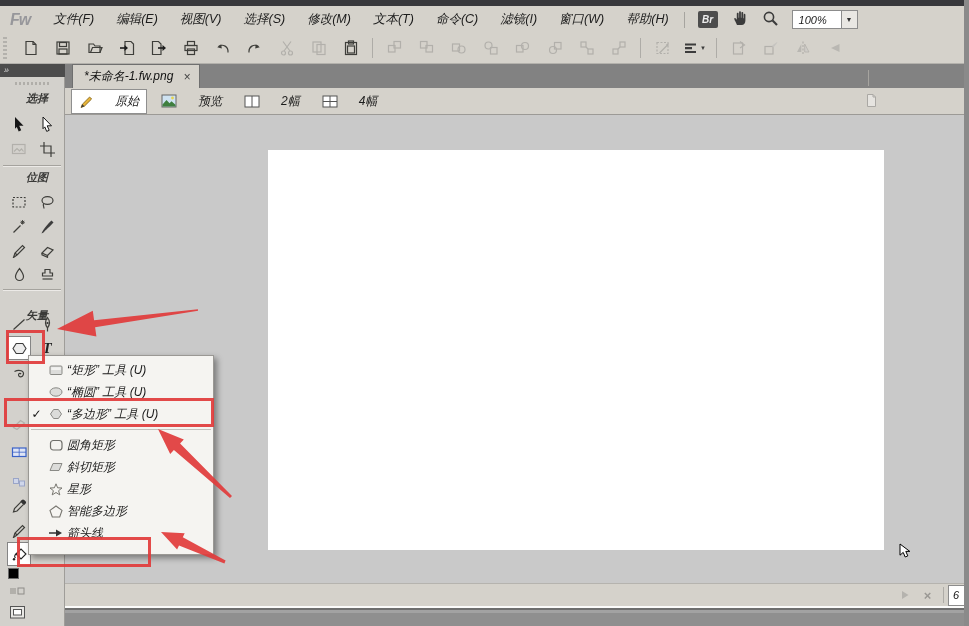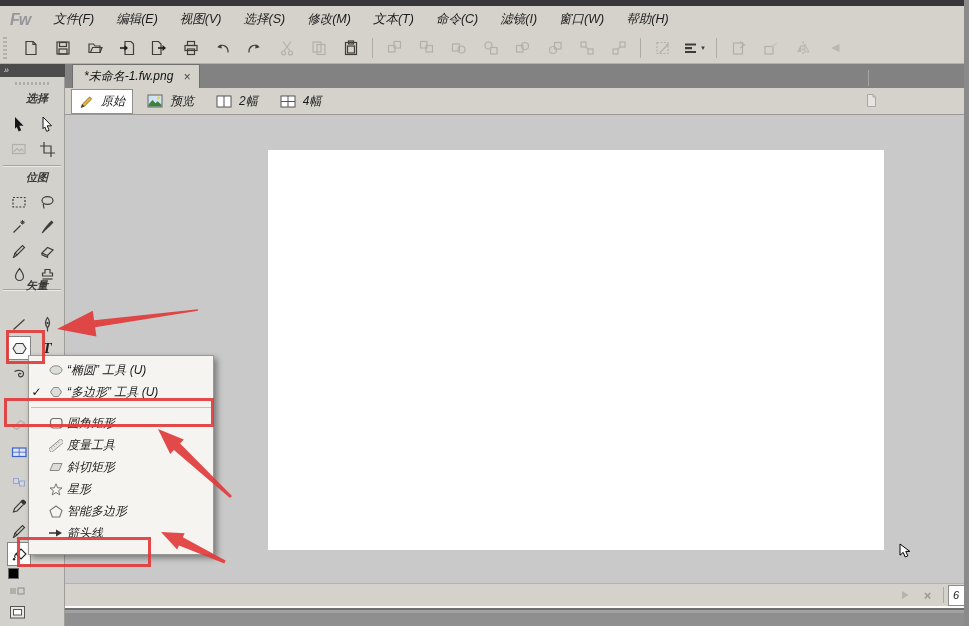--- a/index.html
+++ b/index.html
@@ -31,21 +31,21 @@
   .skd{stroke:#b2b0ab;fill:none;stroke-width:1.2;}
   .align-dd{font-size:6px;color:#3c3c3c;margin-left:2px;}
   
   .tabstrip{position:absolute;left:65px;top:64px;width:904px;height:24px;background:#828282;display:flex;align-items:stretch;}
   .tab{margin-left:7px;background:#d5d2cb;display:flex;align-items:center;padding:0 9px 0 11px;
        font-size:12px;color:#111;gap:10px;border:1px solid #6f6f6f;border-bottom:none;}
   .tab-close{font-size:12px;color:#454545;}
   
   .viewbar{position:absolute;left:65px;top:88px;width:904px;height:27px;background:#d5d2cb;
            border-bottom:1px solid #9c9a96;display:flex;align-items:center;}
-  .vmode{display:flex;align-items:center;gap:7px;font-size:12px;color:#1c1c1c;padding:3px 7px;margin-left:6px;border:1px solid transparent;}
+  .vmode{display:flex;align-items:center;gap:21px;font-size:12px;color:#1c1c1c;padding:3px 7px;margin-left:6px;border:1px solid transparent;}
   .vmode.active{background:#fff;border:1px solid #8f8f8f;}
   .vb-right{position:absolute;right:80px;display:flex;align-items:center;gap:7px;font-size:12px;color:#3a3a3a;flex-direction:column;}
   .vb-right .vsep{margin-right:6px;}
   
   .canvas-area{position:absolute;left:65px;top:116px;width:904px;height:467px;background:#c9c9c9;}
   .canvas-doc{position:absolute;left:203px;top:34px;width:616px;height:400px;background:#fff;}
   
   .statusbar{position:absolute;left:65px;top:583px;width:904px;height:23px;background:#d5d2cb;
              border-top:1px solid #b5b3ae;display:flex;align-items:center;justify-content:flex-end;}
   .sb-x{color:#9a9894;font-size:13px;font-weight:bold;margin:0 12px;}
@@ -91,20 +91,35 @@
     <span class="mitem-top">文件(F)</span>
     <span class="mitem-top">编辑(E)</span>
     <span class="mitem-top">视图(V)</span>
     <span class="mitem-top">选择(S)</span>
     <span class="mitem-top">修改(M)</span>
     <span class="mitem-top">文本(T)</span>
     <span class="mitem-top">命令(C)</span>
     <span class="mitem-top">滤镜(I)</span>
     <span class="mitem-top">窗口(W)</span>
     <span class="mitem-top">帮助(H)</span>
+    <div class="mb-right">
+      <span class="vsep"></span>
+      <span class="br-badge">Br</span>
+      <span><svg width="18" height="18">
+            <path d="M6 16 L4.4 12.6 C3.3 10.5 2.8 9.3 3.7 9 C4.5 8.8 5.2 9.8 5.8 10.8 L5.8 4.8 C5.8 3.4 7.6 3.4 7.6 4.8 L7.6 8.8 L8.1 8.8 L8.1 3.2 C8.1 1.8 9.9 1.8 9.9 3.2 L9.9 8.8 L10.4 8.8 L10.4 4 C10.4 2.6 12.2 2.6 12.2 4 L12.2 9.2 L12.7 9.2 L12.7 5.8 C12.7 4.5 14.4 4.5 14.4 5.8 L14.4 11.5 C14.4 14.2 13.1 16 10.5 16 Z" fill="#3b3b3b"></path>
+          </svg></span>
+      <span><svg width="17" height="17">
+            <circle cx="7" cy="7" r="4.6" stroke="#3b3b3b" stroke-width="1.6" fill="none"></circle>
+            <path d="M10.6 10.6 L15 15" stroke="#3b3b3b" stroke-width="2.1"></path>
+          </svg></span>
+      <div class="zoom-select">
+        <span class="zval">100%</span>
+        <span class="dd">▼</span>
+      </div>
+    </div>
   </header>
 
   <div class="toolbar">
     <div class="tb-grip"></div>
     <span class="tbtn">
         <svg width="16" height="16">
           <path d="M3 1.5 H10 L13 4.5 V14.5 H3 Z" fill="#fff" class="sk"></path>
           <path d="M10 1.5 V4.5 H13" class="sk"></path>
         </svg>
       </span>
@@ -396,21 +411,21 @@
         </svg>
       </span>
     <span class="tcell" style="left:35px;top:198px">
         <svg width="16" height="16">
           <path d="M6 3.5 H11 V7 H13.5 V10 H3.5 V7 H6 Z" fill="#e8e7e4" class="sk" stroke-width="0.9"></path>
           <path d="M3.5 13 H13.5" class="sk" stroke-width="1.3"></path>
         </svg>
       </span>
     <div class="tp-sep" style="top:225px"></div>
 
-    <div class="tp-label" style="top:214px">矢量</div>
+    <div class="tp-label" style="top:244px">矢量</div>
     <span class="tcell" style="left:7px;top:248px">
         <svg width="16" height="16">
           <path d="M2.5 13.5 L13.5 3.5" class="sk" stroke-width="1.3"></path>
         </svg>
       </span>
     <span class="tcell" style="left:35px;top:248px">
         <svg width="16" height="16">
           <path d="M8.5 1.5 C10.5 4 12 7 8.5 12 C5 7 6.5 4 8.5 1.5 Z" fill="#fff" class="sk" stroke-width="0.9"></path>
           <circle cx="8.5" cy="7" r="1" fill="#333"></circle>
           <path d="M8.5 12 V15.5" class="sk" stroke-width="0.9"></path>
@@ -484,20 +499,30 @@
           <rect x="4.5" y="4.5" width="8" height="5.5" fill="#fff" stroke="#555"></rect>
         </svg>
       </span>
   </aside>
 
   <div class="shape-menu">
     <div class="mitem">
       <span class="mcheck"></span>
       <span class="micon">
           <svg width="14" height="12">
+            <rect x="1" y="2" width="12" height="8.5" rx="1" fill="#dcdcda" stroke="#8a8a86"></rect>
+            <rect x="2.2" y="3.2" width="9.6" height="2.8" fill="#f2f2f0"></rect>
+          </svg>
+        </span>
+      <span class="mlabel">“矩形” 工具 (U)</span>
+    </div>
+    <div class="mitem">
+      <span class="mcheck"></span>
+      <span class="micon">
+          <svg width="14" height="12">
             <ellipse cx="7" cy="6" rx="6" ry="4.2" fill="#dcdcda" stroke="#8a8a86"></ellipse>
           </svg>
         </span>
       <span class="mlabel">“椭圆” 工具 (U)</span>
     </div>
     <div class="mitem">
       <span class="mcheck">✓</span>
       <span class="micon">
           <svg width="14" height="12">
             <polygon points="4.6,1.5 9.4,1.5 12.5,6 9.4,10.5 4.6,10.5 1.5,6" fill="#dcdcda" stroke="#8a8a86"></polygon>
@@ -507,32 +532,20 @@
     </div>
     <div class="msep"></div>
     <div class="mitem">
       <span class="mcheck"></span>
       <span class="micon">
           <svg width="14" height="12">
             <rect x="1.5" y="1.5" width="11.5" height="9.5" rx="2.8" fill="#f4f3f0" stroke="#6f6f6b" stroke-width="1.2"></rect>
           </svg>
         </span>
       <span class="mlabel">圆角矩形</span>
-    </div>
-    <div class="mitem">
-      <span class="mcheck"></span>
-      <span class="micon">
-          <svg width="14" height="13">
-            <g transform="rotate(-40 7 6.5)">
-              <rect x="-1" y="4.5" width="16" height="4.5" fill="#e7e6e2" stroke="#8a8a86" stroke-width="0.8"></rect>
-              <path d="M2 4.5 v2 M5 4.5 v2 M8 4.5 v2 M11 4.5 v2" stroke="#8a8a86" stroke-width="0.7"></path>
-            </g>
-          </svg>
-        </span>
-      <span class="mlabel">度量工具</span>
     </div>
     <div class="mitem">
       <span class="mcheck"></span>
       <span class="micon">
           <svg width="14" height="12">
             <path d="M4 2.5 H13 L10 9.5 H1 Z" fill="#dcdcda" stroke="#8a8a86"></path>
           </svg>
         </span>
       <span class="mlabel">斜切矩形</span>
     </div>

